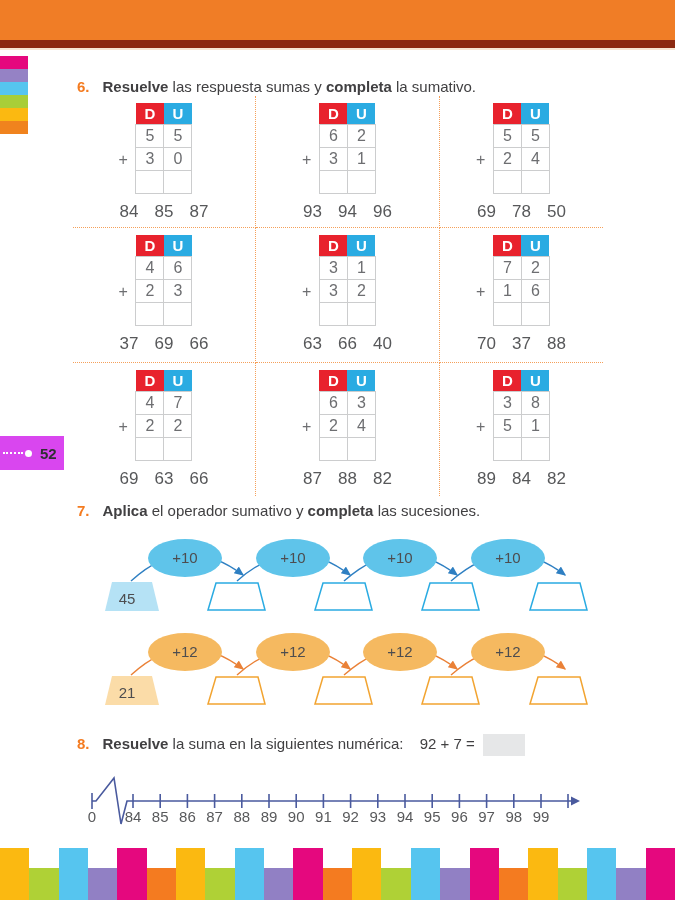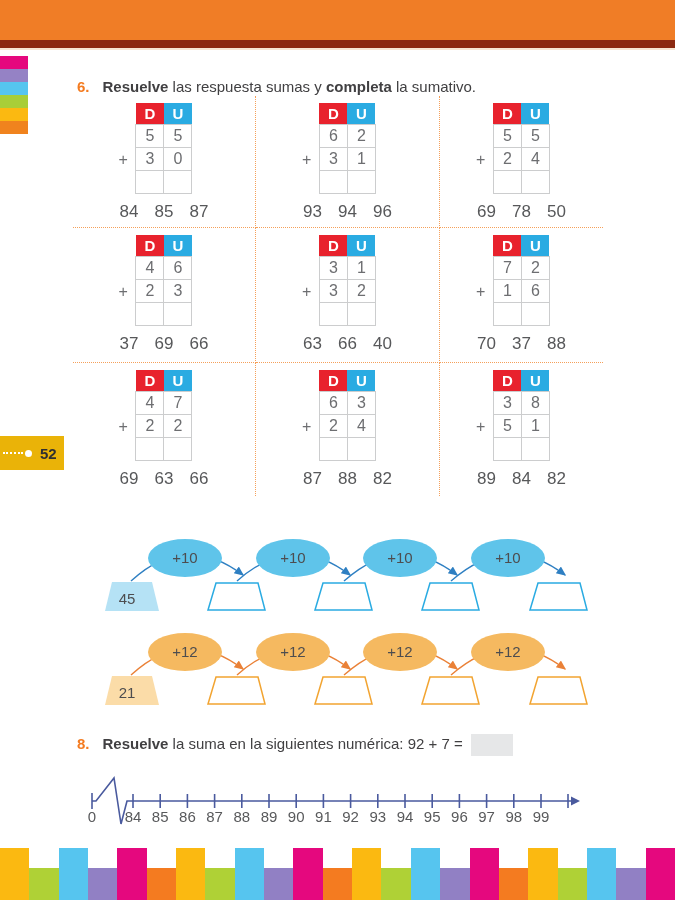--- a/index.html
+++ b/index.html
@@ -35,21 +35,21 @@
   table.du { border-collapse:collapse; }
   table.du th { width:28px; height:21px; font-size:15px; color:#fff; font-weight:bold; text-align:center; }
   table.du th.d { background:#E8222D; }
   table.du th.u { background:#2AABE2; }
   table.du td { width:28px; height:23px; border:1px solid #CCCDCE; background:#fff;
                 text-align:center; font-size:16px; color:#6D6E71; }
   .plus { position:absolute; left:-17px; top:48px; font-size:16px; color:#6D6E71; }
   .choices { display:flex; gap:16px; margin-top:8px; font-size:17px; color:#57585A; }
 
   
-  .page-tab { position:absolute; left:0; top:436px; width:64px; height:34px; background:#eab308;
+  .page-tab { position:absolute; left:0; top:436px; width:64px; height:34px; background:#d946ef;
               display:flex; align-items:center; padding-left:3px; }
   .tab-dots { width:20px; border-top:2px dotted #fff; }
   .tab-dot { width:7px; height:7px; border-radius:50%; background:#fff; margin-left:2px; }
   .tab-num { margin-left:8px; font-size:15px; font-weight:bold; color:#2F2F31; }
 
   
   .seq-svg, .nl-svg { position:absolute; overflow:visible; }
   svg text { font-family:"Liberation Sans",sans-serif; }
 
   
@@ -372,23 +372,26 @@
   </div>
 </div>
     </div>
 
   <div class="page-tab">
     <span class="tab-dots"></span>
     <span class="tab-dot"></span>
     <span class="tab-num">52</span>
   </div>
 
+  <div class="ex-heading" id="ex7-heading">
+    <span class="ex-num">7.</span><span id="ex7-instruction"><span class="b">Aplica</span><span> el operador sumativo y </span><span class="b">completa</span><span> las sucesiones.</span></span>
+  </div>
 
   <div class="ex-heading" id="ex8-heading">
-    <span class="ex-num">8.</span><span id="ex8-instruction"><span class="b">Resuelve</span><span> la suma en la siguientes numérica: </span></span><span style="margin-left:0;">92 + 7 =</span><span class="answer-box"></span>
+    <span class="ex-num">8.</span><span id="ex8-instruction"><span class="b">Resuelve</span><span> la suma en la siguientes numérica: </span></span><span style="margin-left:12px;">92 + 7 =</span><span class="answer-box"></span>
   </div>
 
   <div class="footer-bars" id="footer-bars">
       <div class="bar tall" style="background: rgb(251, 185, 17);"></div>
       <div class="bar short" style="background: rgb(175, 209, 54);"></div>
       <div class="bar tall" style="background: rgb(86, 197, 239);"></div>
       <div class="bar short" style="background: rgb(145, 128, 196);"></div>
       <div class="bar tall" style="background: rgb(229, 8, 126);"></div>
       <div class="bar short" style="background: rgb(244, 123, 32);"></div>
       <div class="bar tall" style="background: rgb(251, 185, 17);"></div>

